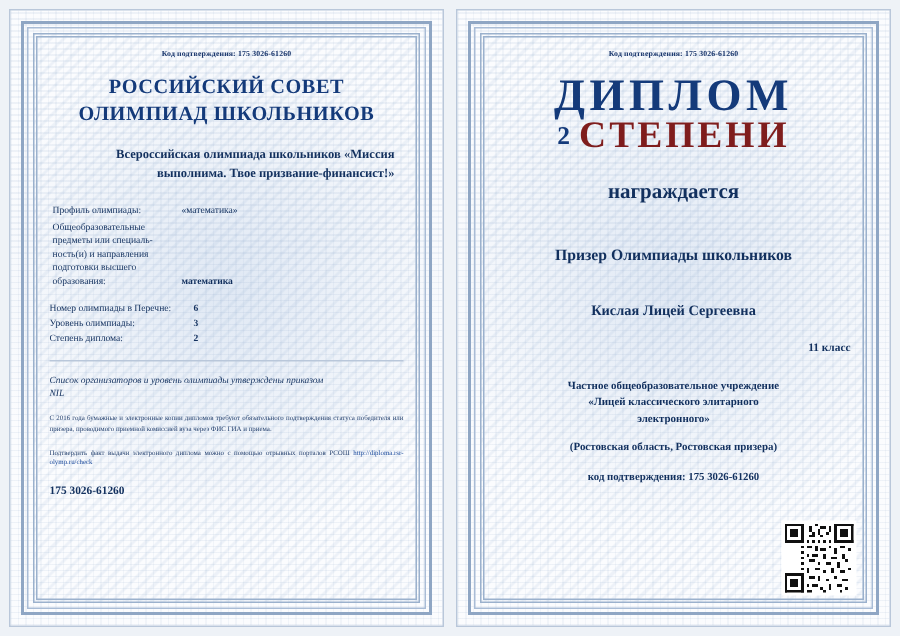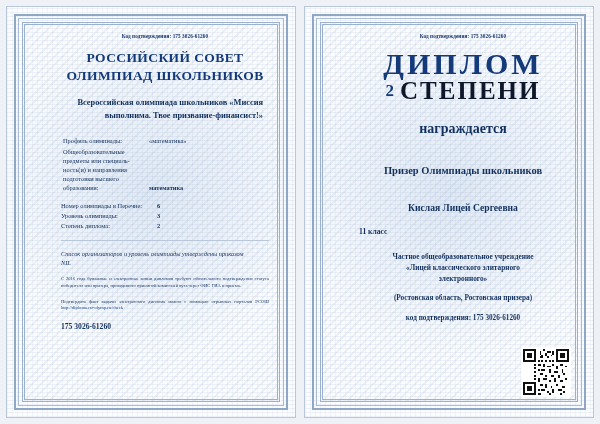--- a/index.html
+++ b/index.html
@@ -18,21 +18,20 @@
     box-sizing:border-box;
     background:#eef2f7;
   }
   .page{
     position:relative;
     flex:1 1 0;
     background:#fbfcfe;
     border:1px solid #b9c7da;
     box-sizing:border-box;
     overflow:hidden;
-    padding-left:28px;
   }
   
   .page:before{
     content:"";
     position:absolute;inset:0;
     background:
       repeating-linear-gradient(0deg, rgba(120,150,190,0.10) 0 1px, rgba(255,255,255,0) 1px 4px),
       repeating-linear-gradient(90deg, rgba(120,150,190,0.08) 0 1px, rgba(255,255,255,0) 1px 5px),
       radial-gradient(circle at 50% 45%, rgba(200,215,235,0.55) 0%, rgba(255,255,255,0) 62%);
     pointer-events:none;
@@ -127,32 +126,32 @@
     line-height:1;
     color:#143a7a;
     margin:6px 0 0 0;
     font-family:"Liberation Serif", serif;
   }
   .degree-row{
     display:flex;align-items:center;justify-content:center;gap:6px;
     margin-top:-2px;
   }
   .degree-num{font-size:17px;font-weight:bold;color:#143a7a;}
-  .degree-word{font-size:25px;font-weight:bold;letter-spacing:2px;color:#0f172a;}
+  .degree-word{font-size:25px;font-weight:bold;letter-spacing:2px;color:#7f1d1d;}
   .awarded{
     text-align:center;font-size:14px;font-weight:bold;color:#12305e;margin-top:16px;
   }
   .prize{
     text-align:center;font-size:10.5px;font-weight:bold;color:#12305e;margin-top:28px;
   }
   .person{
     text-align:center;font-size:9.6px;font-weight:bold;color:#12305e;margin-top:26px;
   }
   .klass{
-    text-align:left;font-size:7.6px;font-weight:bold;color:#12305e;margin-top:14px;
+    text-align:right;font-size:7.6px;font-weight:bold;color:#12305e;margin-top:14px;
   }
   .school{
     text-align:center;font-size:7.3px;font-weight:bold;color:#12305e;margin-top:16px;line-height:1.5;
   }
   .region{
     text-align:center;font-size:7.3px;font-weight:bold;color:#12305e;margin-top:8px;
   }
   .confirm-code{
     text-align:center;font-size:7.2px;font-weight:bold;color:#12305e;margin-top:12px;
   }

